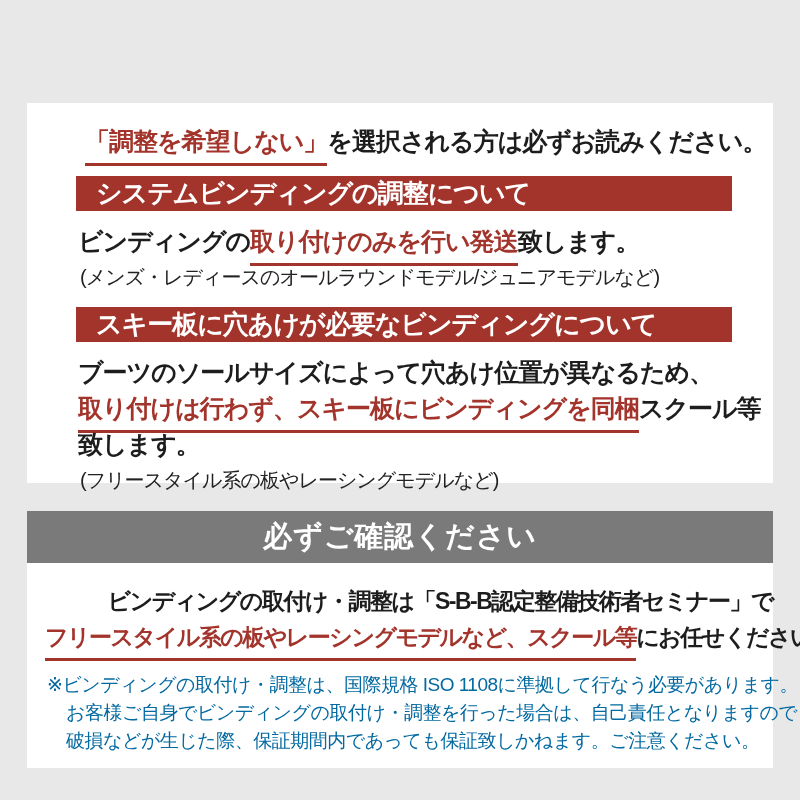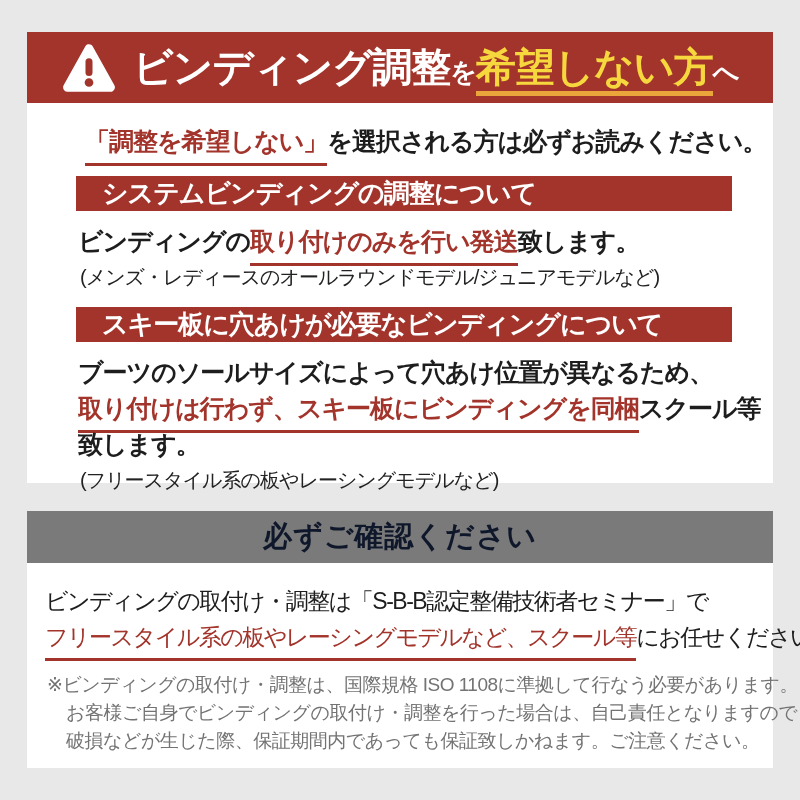--- a/index.html
+++ b/index.html
@@ -46,73 +46,63 @@
     margin: 22px 0 0 58px;
     font-size: 25px; font-weight: 800; letter-spacing: -1px;
     color: var(--text-black, #1d1d1d); white-space: nowrap;
   }
 
   .red-banner {
     margin: 18px 0 0 49px;
     width: 656px; height: 35px;
     background: var(--banner-red, #a2342b);
     color: #ffffff; font-size: 26px; font-weight: 800; letter-spacing: -1px;
-    display: flex; align-items: center; padding-left: 26px;
+    display: flex; align-items: center; padding-left: 20px;
     white-space: nowrap;
   }
   .note + .red-banner { margin-top: 16px; }
 
   .body-line {
     margin: 12px 0 0 51px;
     font-size: 25px; font-weight: 800; letter-spacing: -1px;
     line-height: 36px; color: var(--text-black, #1d1d1d); white-space: nowrap;
   }
   .note {
     margin: 5px 0 0 53px;
     font-size: 20px; font-weight: 500; letter-spacing: -1px;
     color: #222222; white-space: nowrap;
   }
 
   
   .confirm-banner {
     position: absolute; left: 27px; top: 511px;
     width: 746px; height: 52px;
     background: var(--confirm-gray, #7a7a7a);
-    color: #0f172a; font-size: 29px; font-weight: 900; letter-spacing: 1px;
+    color: #ffffff; font-size: 29px; font-weight: 900; letter-spacing: 1px;
     display: flex; align-items: center; justify-content: center;
   }
 
   .confirm-text {
     margin: 20px 0 0 18px;
-    font-size: 23px; font-weight: 400; letter-spacing: -1.5px;
-    line-height: 36px; color: var(--text-black, #1d1d1d); white-space: nowrap;
+    font-size: 23px; font-weight: 700; letter-spacing: -1.5px;
+    line-height: 36px; color: var(--text-black, #1d1d1d); white-space: nowrap; text-align: right;
   }
   .fine-print {
     margin: 16px 0 0 20px;
     font-size: 19px; font-weight: 400; letter-spacing: -0.5px;
-    line-height: 28px; color: #737373;
+    line-height: 28px; color: #0369a1;
   }
   .fp-line { white-space: nowrap; }
   .fp-line.indent { padding-left: 19px; }
 </style>
 </head>
 <body>
 
 <div class="page">
 
-  <header class="top-banner">
-    <span class="warn-icon">
-      <svg width="54" height="54" viewBox="0 0 100 100" aria-hidden="true">
-        <path d="M50 12 L90 84 H10 Z" fill="#ffffff" stroke="#ffffff" stroke-width="16" stroke-linejoin="round"></path>
-        <rect x="43.5" y="30" width="13" height="33" rx="6.5" fill="#a2342b"></rect>
-        <circle cx="50" cy="75" r="8" fill="#a2342b"></circle>
-      </svg>
-    </span>
-    <h1 class="top-title"><span class="big">ビンディング調整</span><span class="small">を</span><span class="big hl">希望しない方</span><span class="small">へ</span></h1>
-  </header>
 
   <section class="card card1">
     <p class="intro"><span class="red-underline">「調整を希望しない」</span><span>を選択される方は必ずお読みください。</span></p>
 
     <h2 class="red-banner">システムビンディングの調整について</h2>
     <p class="body-line"><span>ビンディングの</span><span class="red-underline">取り付けのみを行い発送</span><span>致します。</span></p>
     <p class="note">(メンズ・レディースのオールラウンドモデル/ジュニアモデルなど)</p>
 
     <h2 class="red-banner">スキー板に穴あけが必要なビンディングについて</h2>
     <p class="body-line"><span>ブーツのソールサイズによって穴あけ位置が異なるため、</span><br><span class="red-underline">取り付けは行わず、スキー板にビンディングを同梱</span><span>スクール等</span><br><span>致します。</span></p>

